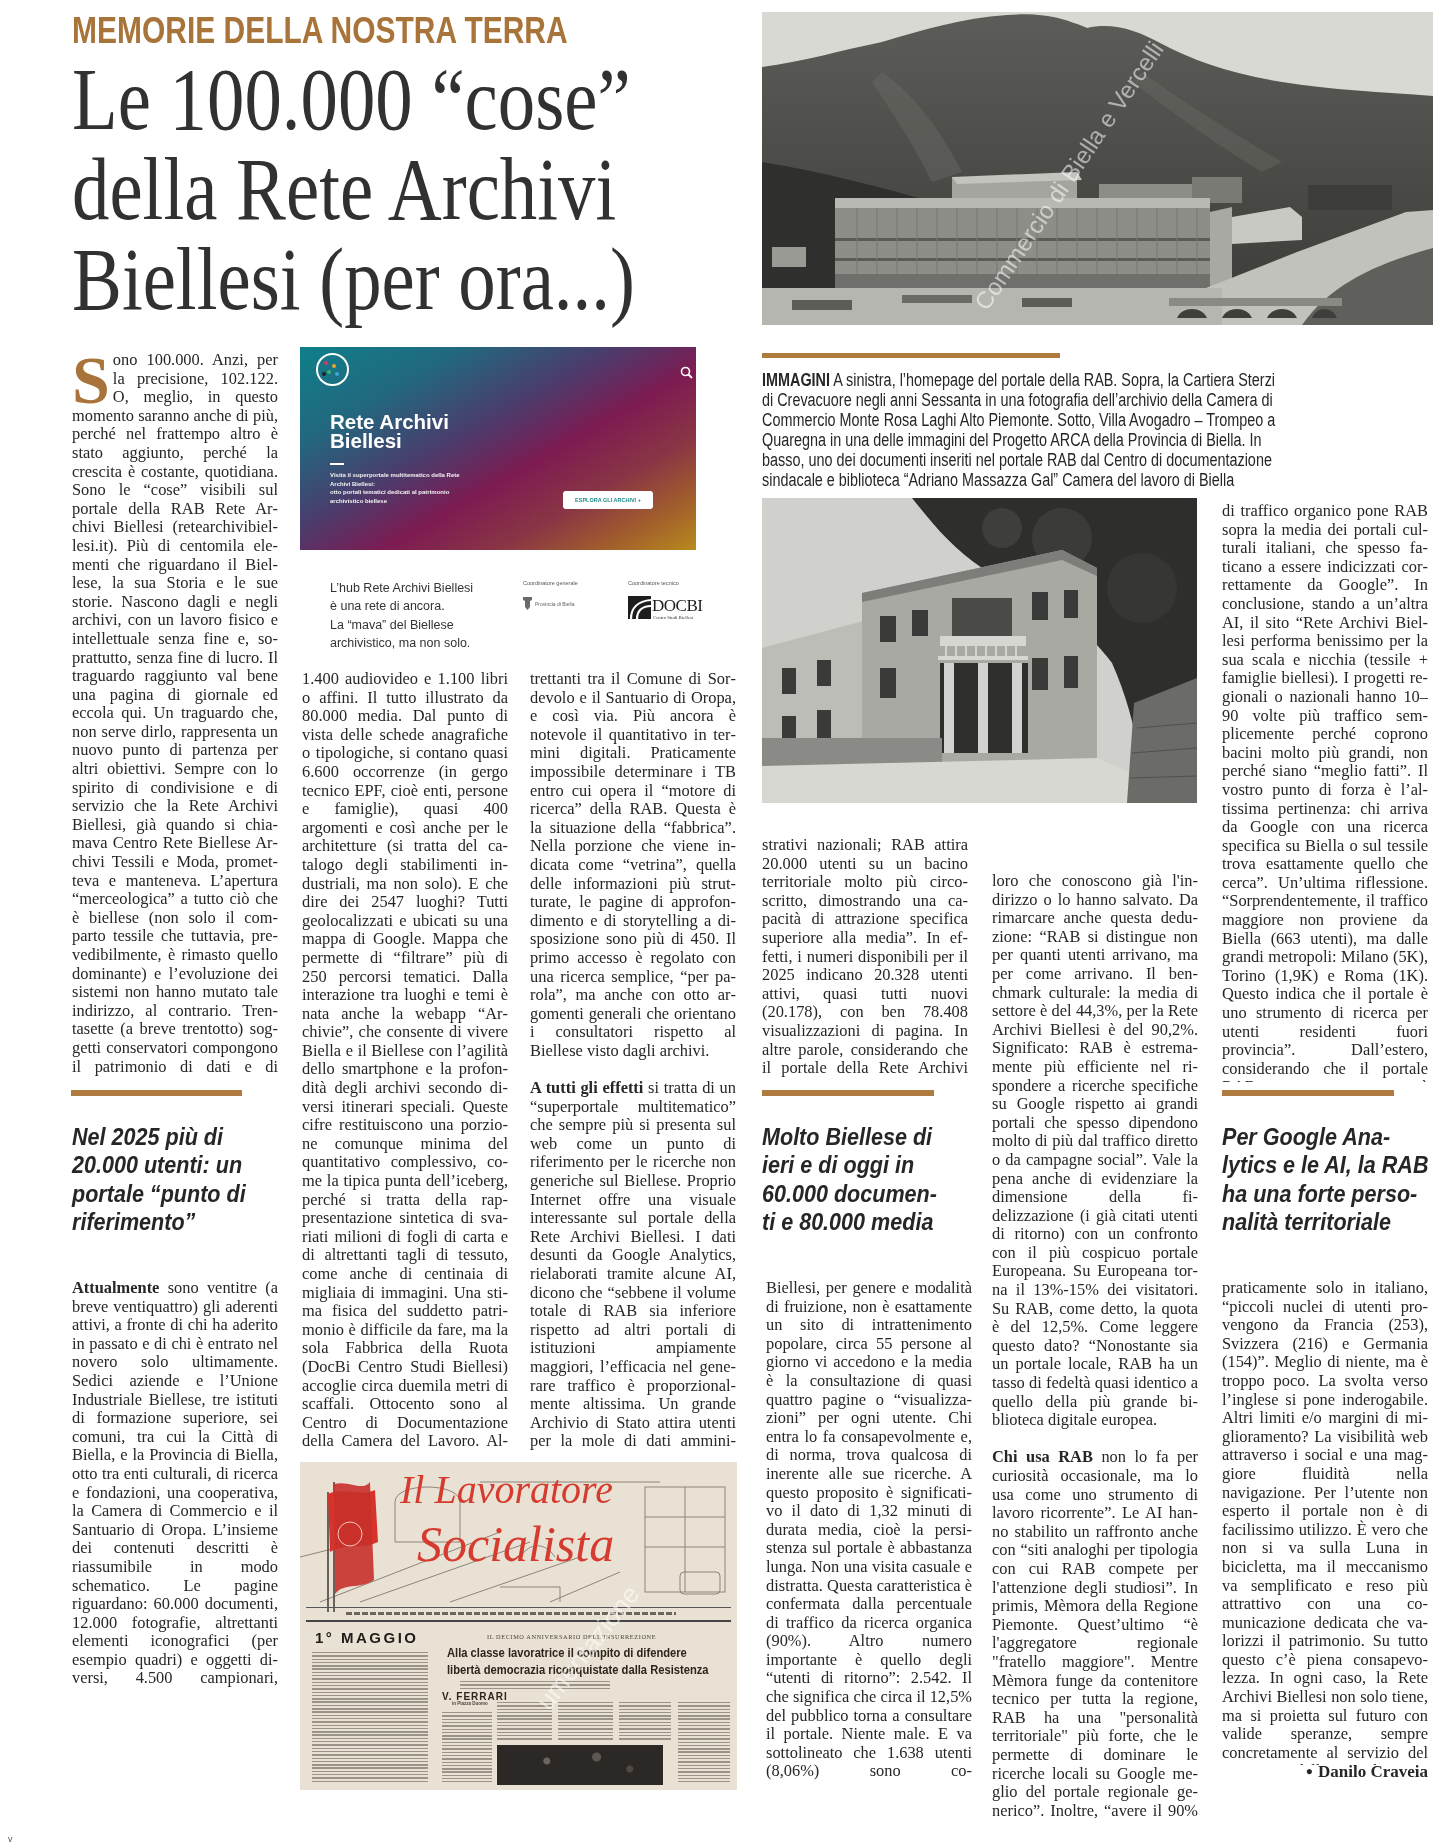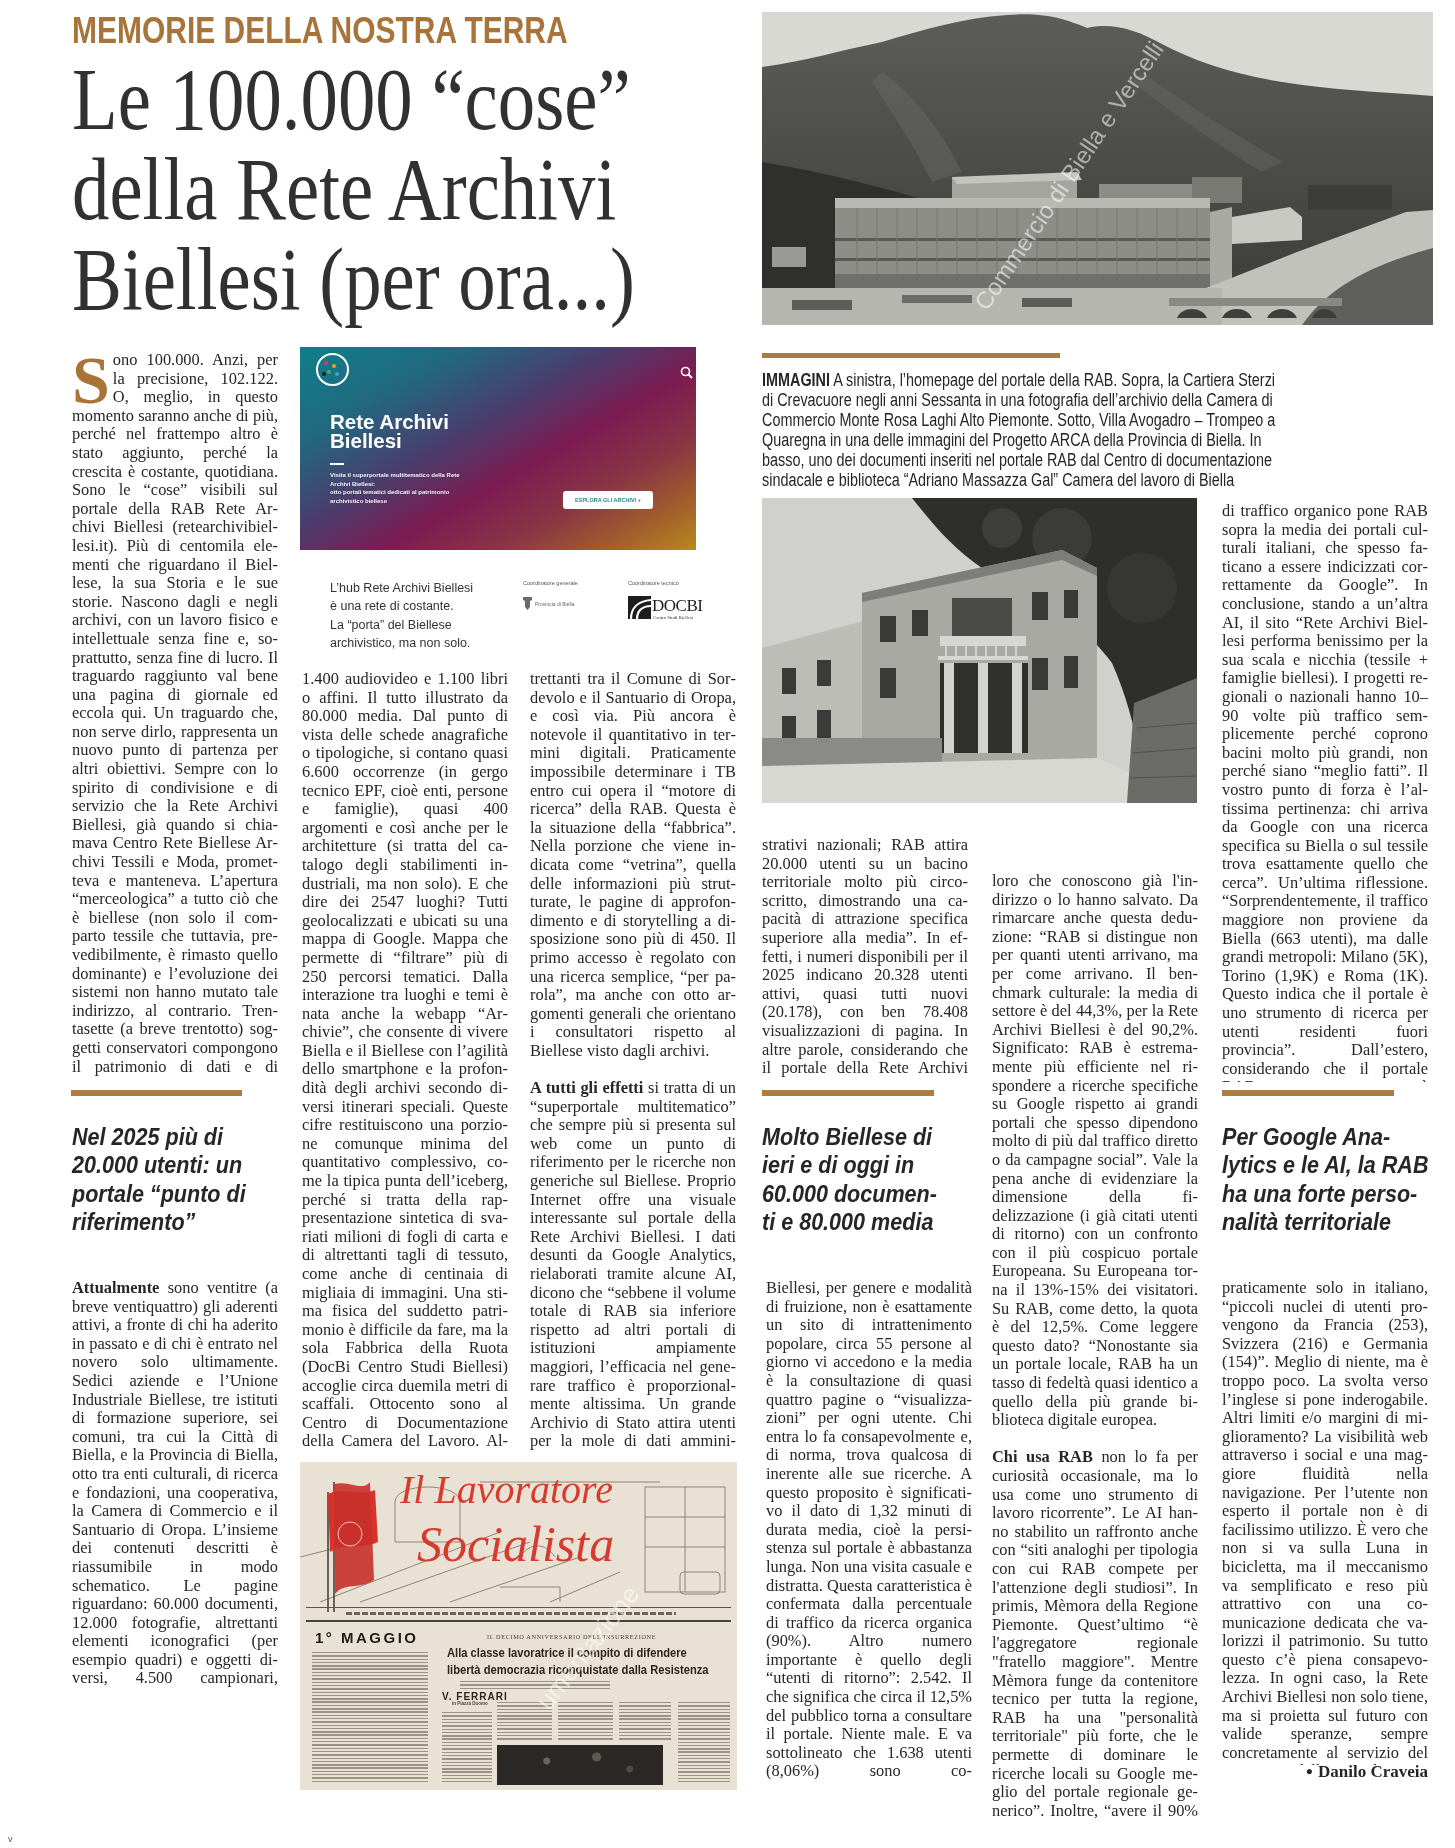--- a/index.html
+++ b/index.html
@@ -150,22 +150,22 @@
       <div class="hero-desc">
         <div>Visita il superportale multitematico della Rete</div>
         <div>Archivi Biellesi:</div>
         <div>otto portali tematici dedicati al patrimonio</div>
         <div>archivistico biellese</div>
       </div>
       <div class="hero-btn">ESPLORA GLI ARCHIVI  +</div>
     </div>
     <div class="portal-tagline">
       <div>L’hub Rete Archivi Biellesi</div>
-      <div>è una rete di costante.</div>
-      <div>La “porta” del Biellese</div>
+      <div>è una rete di ancora.</div>
+      <div>La “mava” del Biellese</div>
       <div>archivistico, ma non solo.</div>
     </div>
     <div class="coord-label" style="left:223px; top:233px;">Coordinatore generale</div>
     <svg style="position:absolute; left:223px; top:250px;" width="9" height="13" viewBox="0 0 9 13">
       <path d="M0,0 L9,0 L9,3 L7,4 L7,10 L4.5,13 L2,10 L2,4 L0,3 Z" fill="#6a6a6a"></path>
     </svg>
     <div class="coord-name" style="left:235px; top:254px;">Provincia di Biella</div>
     <div class="coord-label" style="left:328px; top:233px;">Coordinatore tecnico</div>
     <div class="docbi-mark">
       <svg width="23" height="23" viewBox="0 0 23 23">

